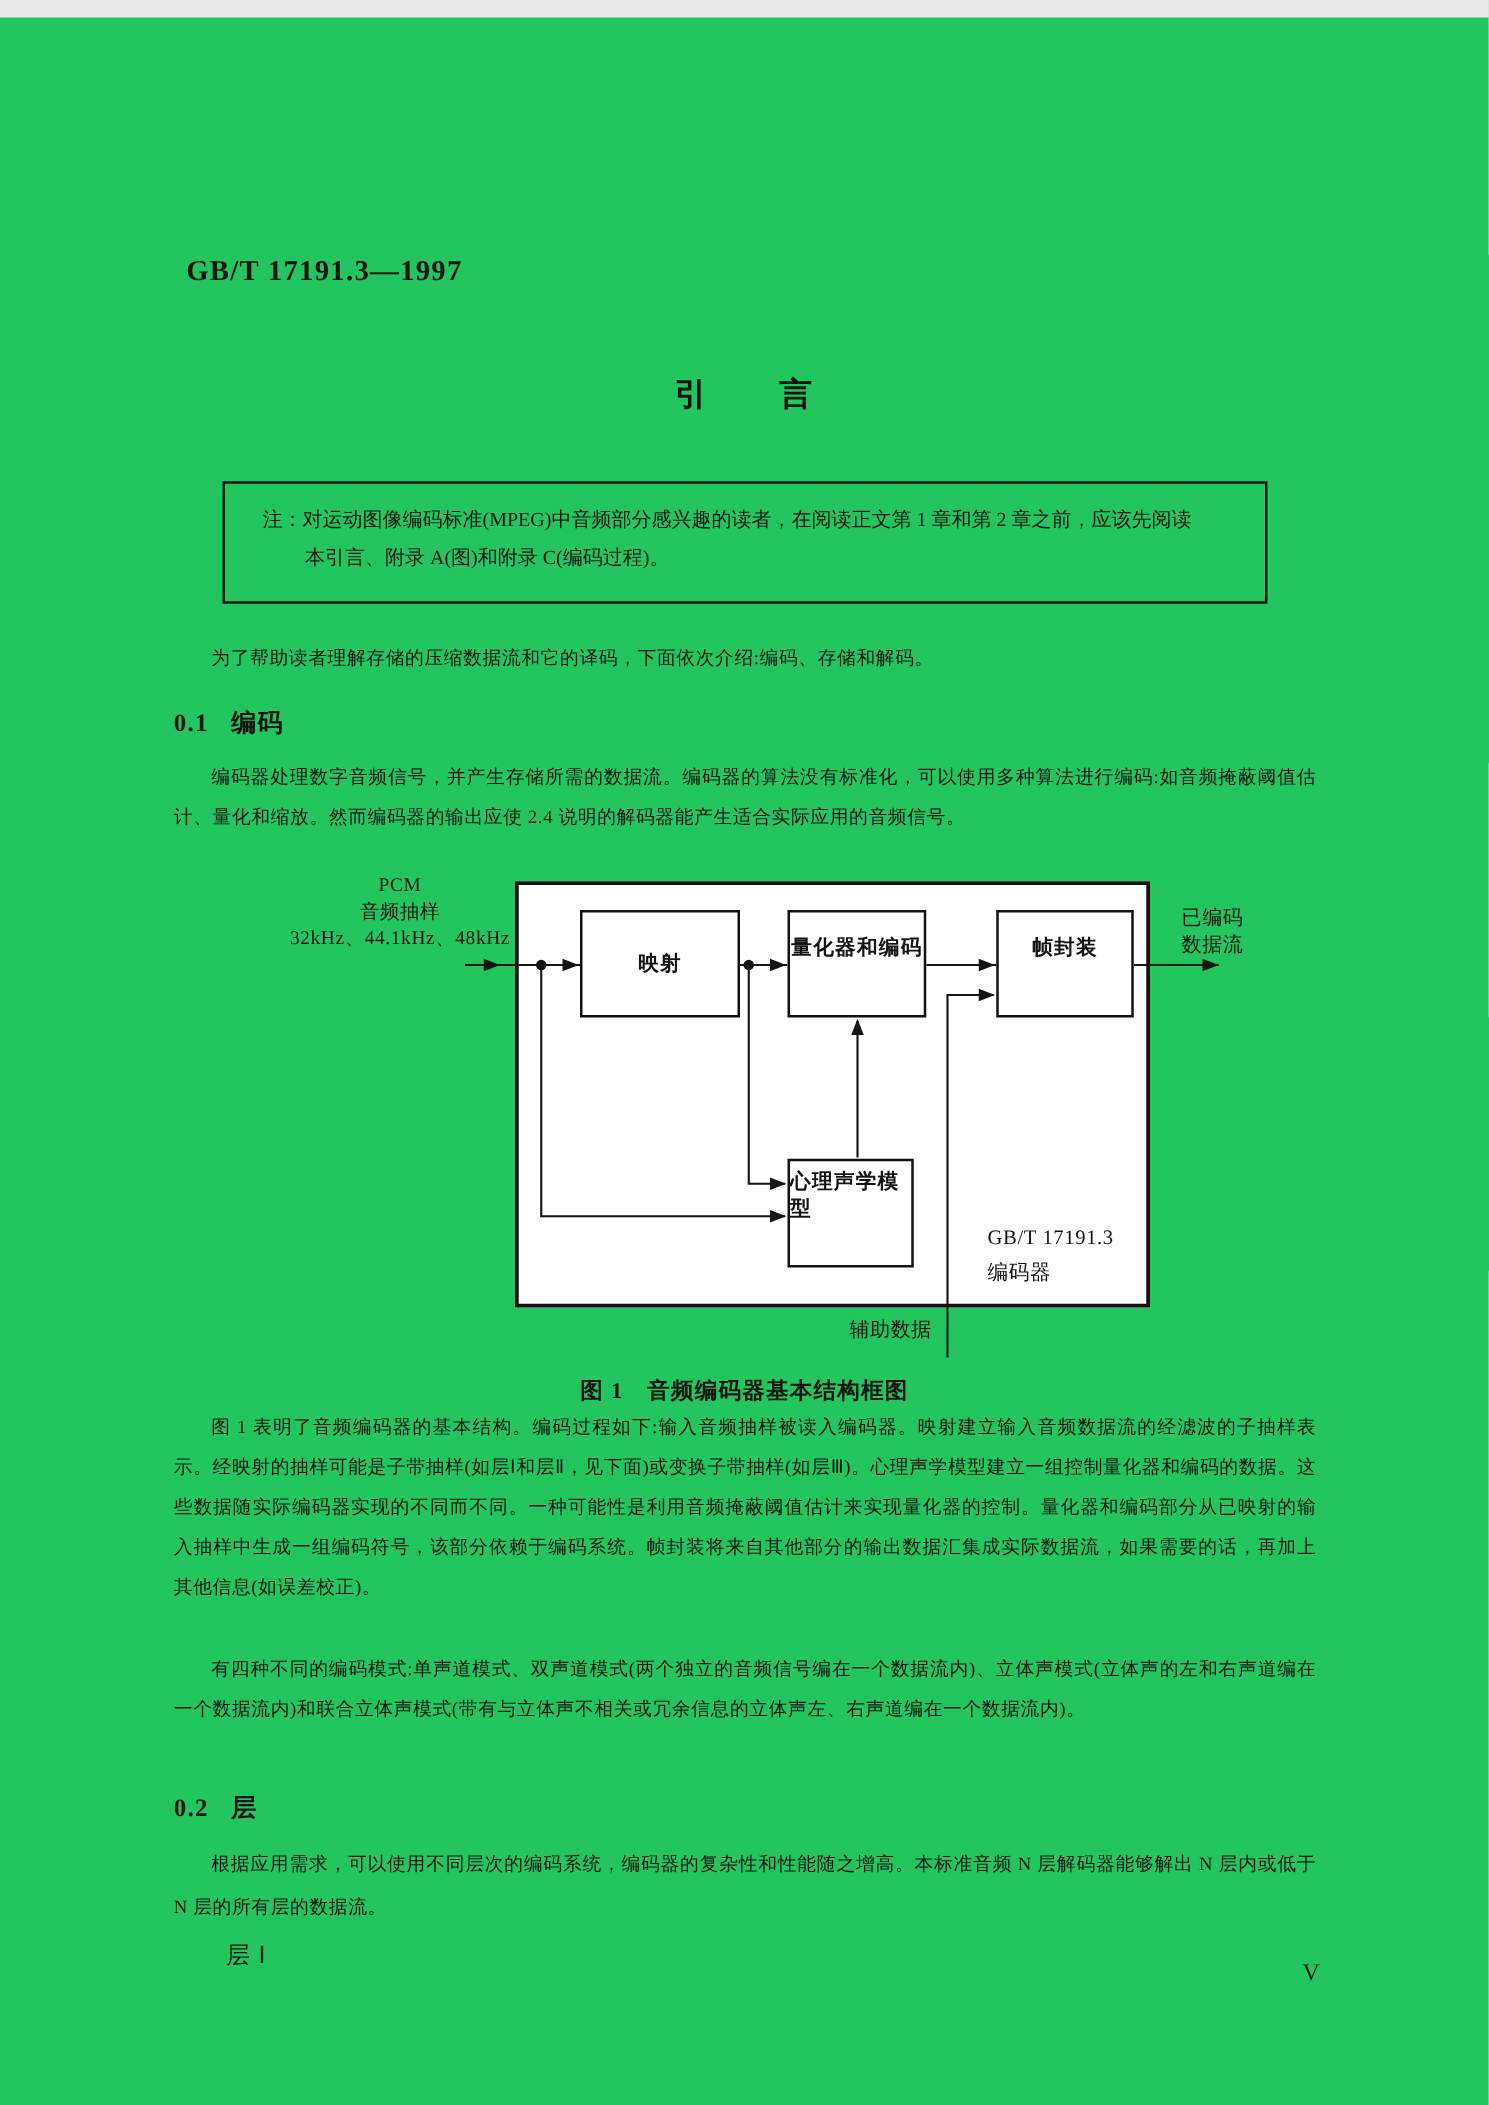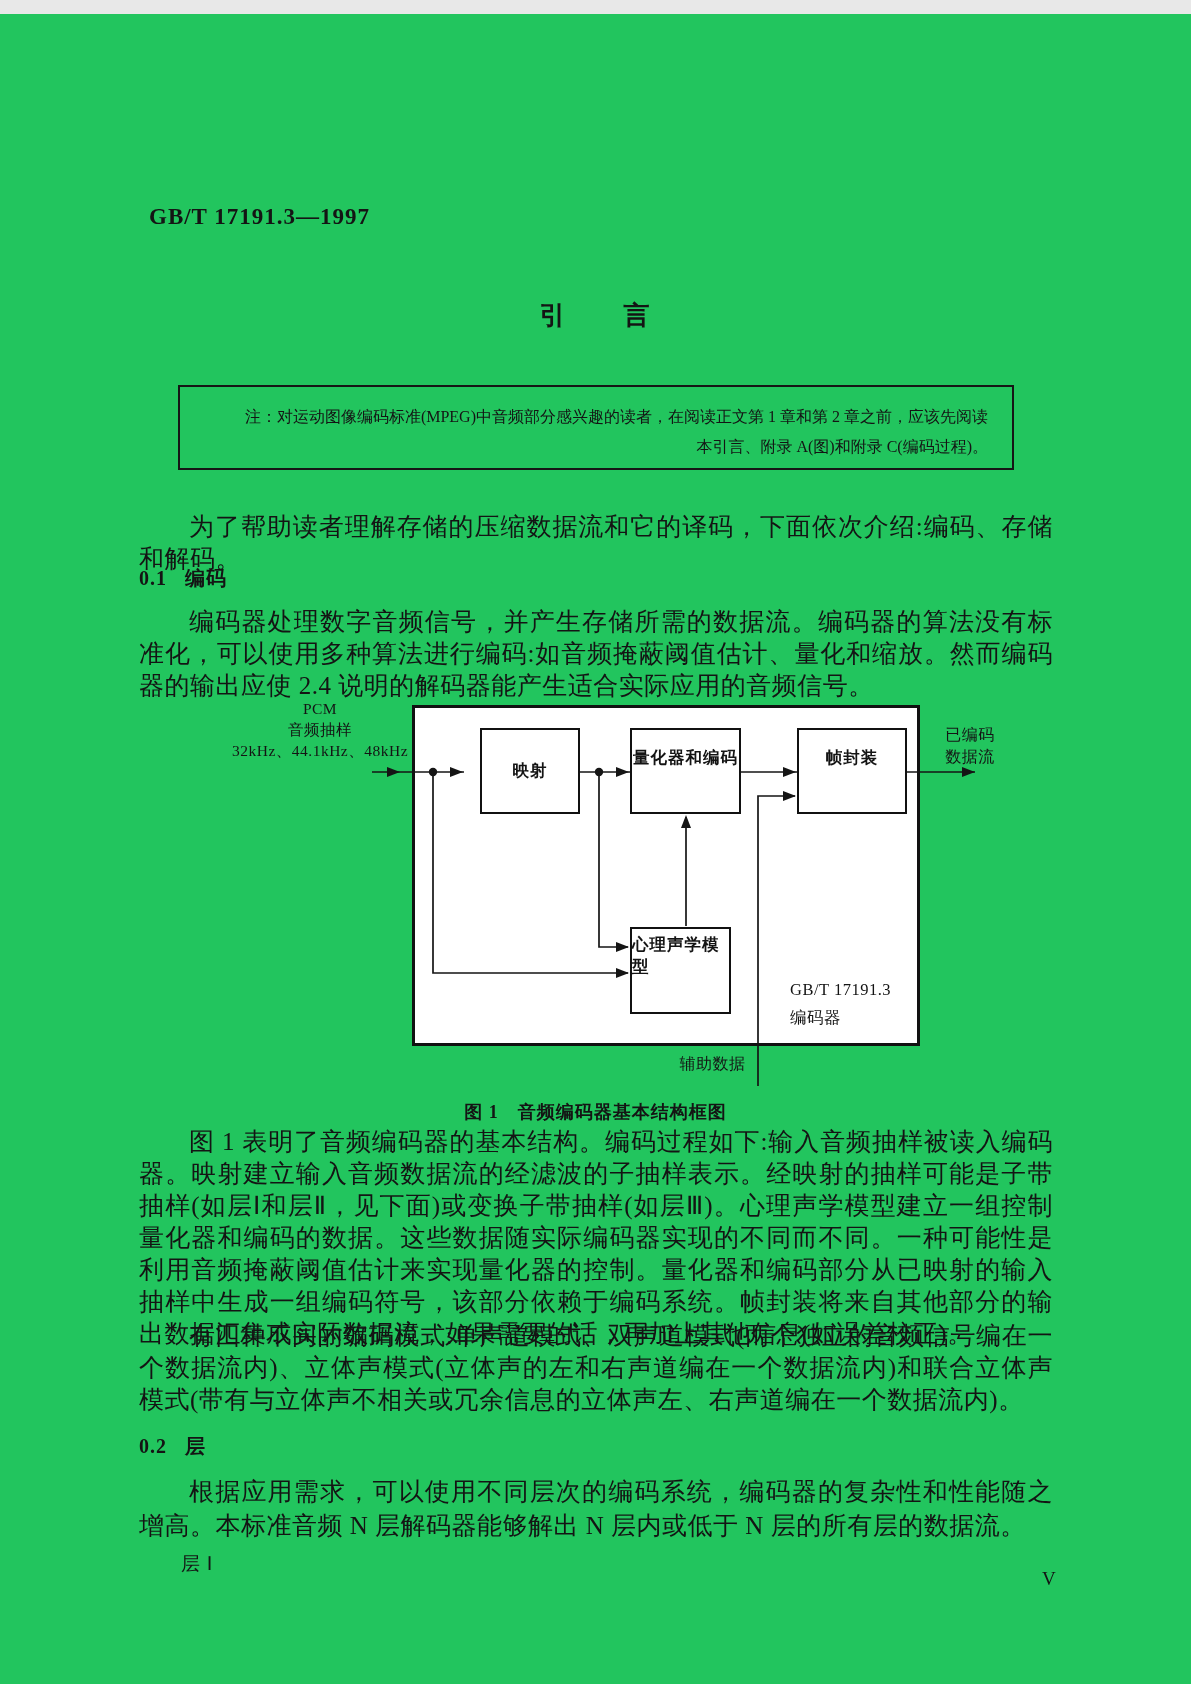--- a/index.html
+++ b/index.html
@@ -11,29 +11,29 @@
   }
   .doc-number {
     position:absolute; left:149px; top:190px;
     font-size:23px; font-weight:bold; letter-spacing:1px;
   }
   .page-title {
     position:absolute; left:0; top:284px; width:100%;
     text-align:center; font-size:26px; font-weight:bold; letter-spacing:2px;
   }
   .note-box {
-    position:absolute; left:178px; top:371px; width:836px; height:85px;
+    position:absolute; left:178px; top:371px; width:836px; height:98px;
     border:2px solid #161616; box-sizing:border-box;
     padding:15px 24px 0 30px;
-    font-size:16px; line-height:30px; text-align:right;
+    font-size:16px; line-height:30px; text-align:left;
   }
   .note-line2 { padding-left:34px; }
   .para {
     position:absolute; left:139px; width:914px;
-    font-size:25px; line-height:32px; letter-spacing:0.5px;
+    font-size:15px; line-height:32px; letter-spacing:0.5px;
     text-align:justify;
   }
   .indent { text-indent:2em; }
   .sec-heading {
     position:absolute; left:139px;
     font-size:20px; font-weight:bold; letter-spacing:1px;
   }
   .sec-heading .sec-no { margin-right:18px; }
   
   .figure { position:absolute; left:150px; top:640px; width:900px; height:440px; }
@@ -41,21 +41,21 @@
   .outer-box {
     position:absolute; left:262px; top:51px; width:508px; height:341px;
     border:3px solid #111; box-sizing:border-box; z-index:1; background:#fff;
   }
   .fbox {
     position:absolute; border:2.5px solid #111; box-sizing:border-box;
     background:#fff; z-index:3;
     display:flex; align-items:center; justify-content:center;
     font-size:16.5px; font-weight:600; letter-spacing:1px;
   }
-  .fbox-mapping   { left:330px; top:74px;  width:100px; height:86px; }
+  .fbox-mapping   { left:314px; top:74px;  width:128px; height:86px; }
   .fbox-quantizer { left:480px; top:74px;  width:111px; height:86px; padding-bottom:26px; }
   .fbox-framepack { left:647px; top:74px;  width:110px; height:86px; padding-bottom:26px; }
   .fbox-psycho    { left:480px; top:273px; width:101px; height:87px; padding-bottom:30px; }
   .fig-label { position:absolute; z-index:4; font-size:15.5px; letter-spacing:0.5px; }
   .pcm-label  { left:40px;  top:44px;  width:260px; text-align:center; line-height:21px; }
   .out-label  { left:765px; top:70px;  width:110px; text-align:center; line-height:22px; font-size:16px; }
   .enc-label  { left:640px; top:322px; width:150px; text-align:left;  line-height:28px; font-size:16.5px; }
   .aux-label  { left:505px; top:400px; width:115px; text-align:center; font-size:16px; }
   .fig-caption {
     position:absolute; left:0; top:1086px; width:1191px; text-align:center;

